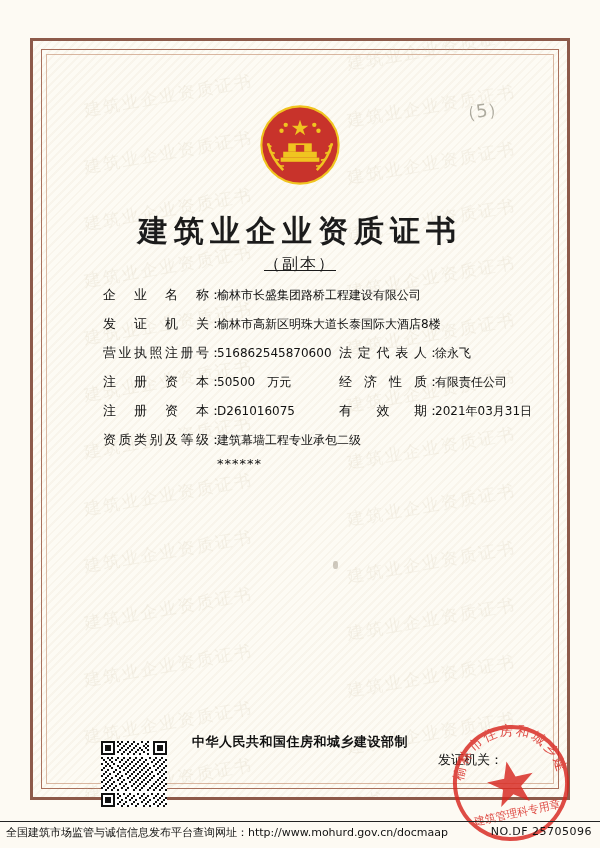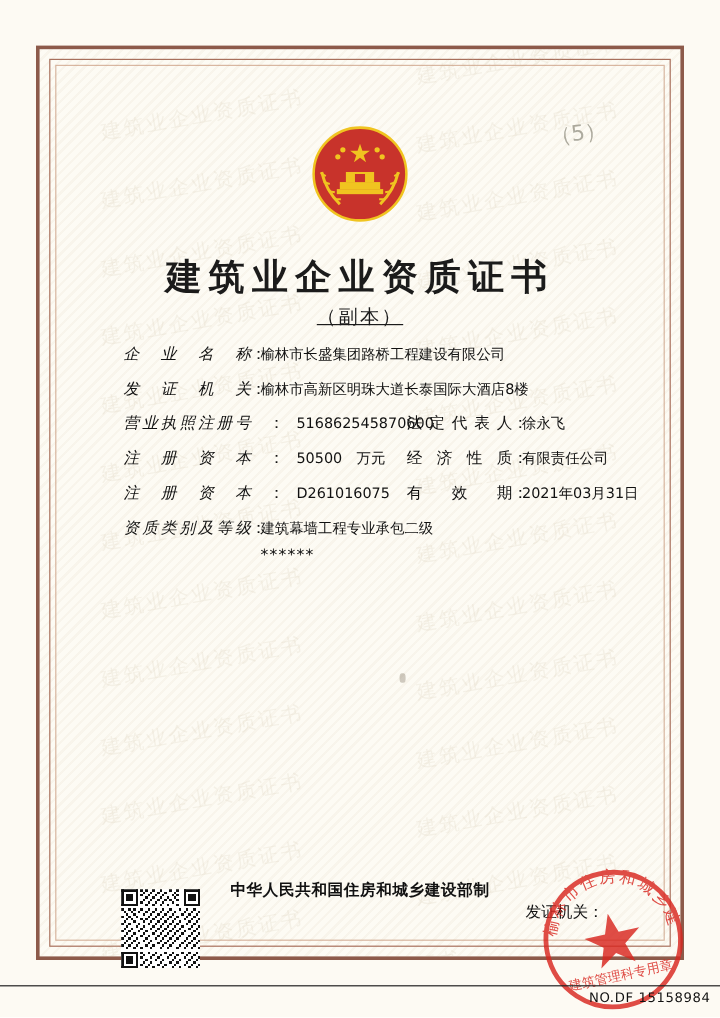--- a/index.html
+++ b/index.html
@@ -124,30 +124,29 @@
     height: 20px;
   }
   .fl {
     width: 106px;
     text-align: justify;
     text-align-last: justify;
     font-size: 13px;
     letter-spacing: 0px;
     color: #111;
     flex: 0 0 106px;
-    font-style: italic;
   }
   .colon { width: 8px; flex: 0 0 8px; }
   .fv {
     font-size: 12px;
     color: #111;
     white-space: nowrap;
   }
   .fv-wide { flex: 1 1 auto; }
-  .half-left { display: flex; align-items: baseline; width: 236px; flex: 0 0 236px; gap: 15px; }
+  .half-left { display: flex; align-items: baseline; width: 236px; flex: 0 0 236px; }
   .half-right { display: flex; align-items: baseline; flex: 1 1 auto; }
   .fl-s {
     width: 88px;
     flex: 0 0 88px;
     text-align: justify;
     text-align-last: justify;
     font-size: 13px;
     color: #111;
   }
   .stars {
@@ -722,15 +721,16 @@
           <text x="70" y="104" font-size="11" fill="#d8261f" text-anchor="middle" font-family="'DejaVu Sans','Liberation Sans',sans-serif">建筑管理科专用章</text>
         </g>
       </svg>
     </div>
 
     <div class="ministry">中华人民共和国住房和城乡建设部制</div>
   </div>
 
   <div class="footer-rule"></div>
   <div class="footer">
-    <span class="footer-right">NO.DF 15158984</span>
+    <span class="footer-left">全国建筑市场监管与诚信信息发布平台查询网址：http://www.mohurd.gov.cn/docmaap</span>
+    <span class="footer-right">NO.DF 25705096</span>
   </div>
 </div>
 
 </body></html>

